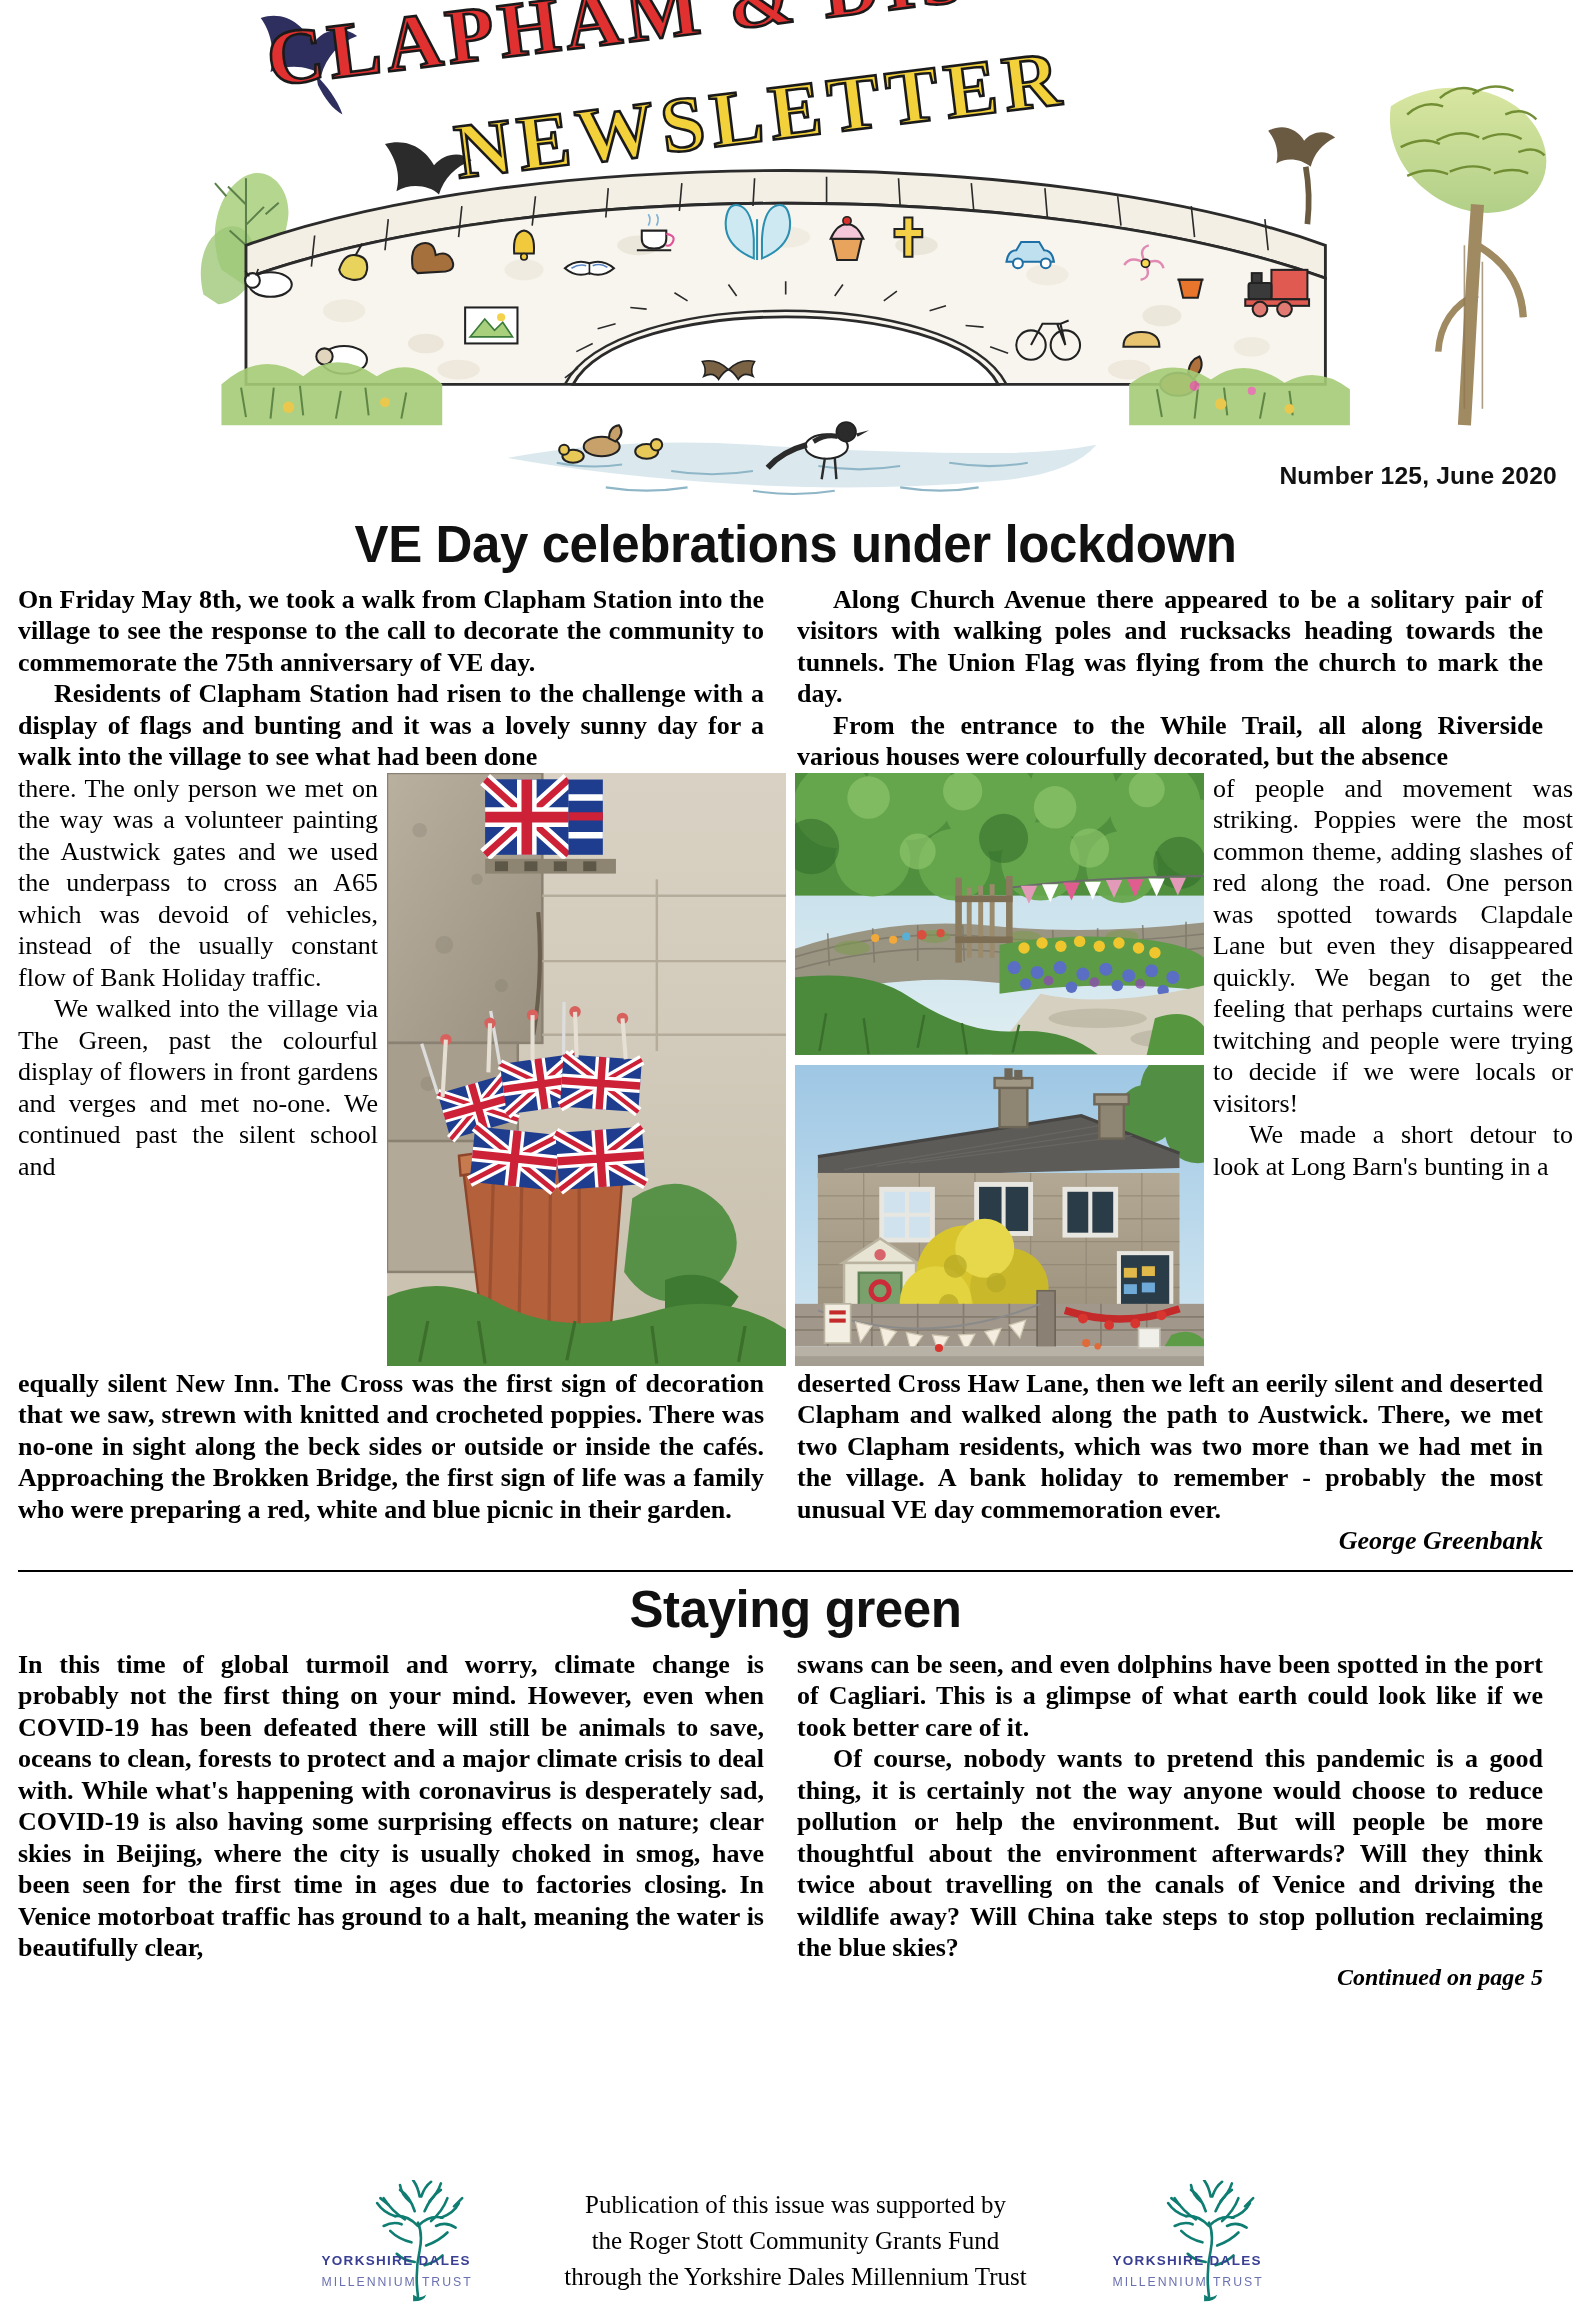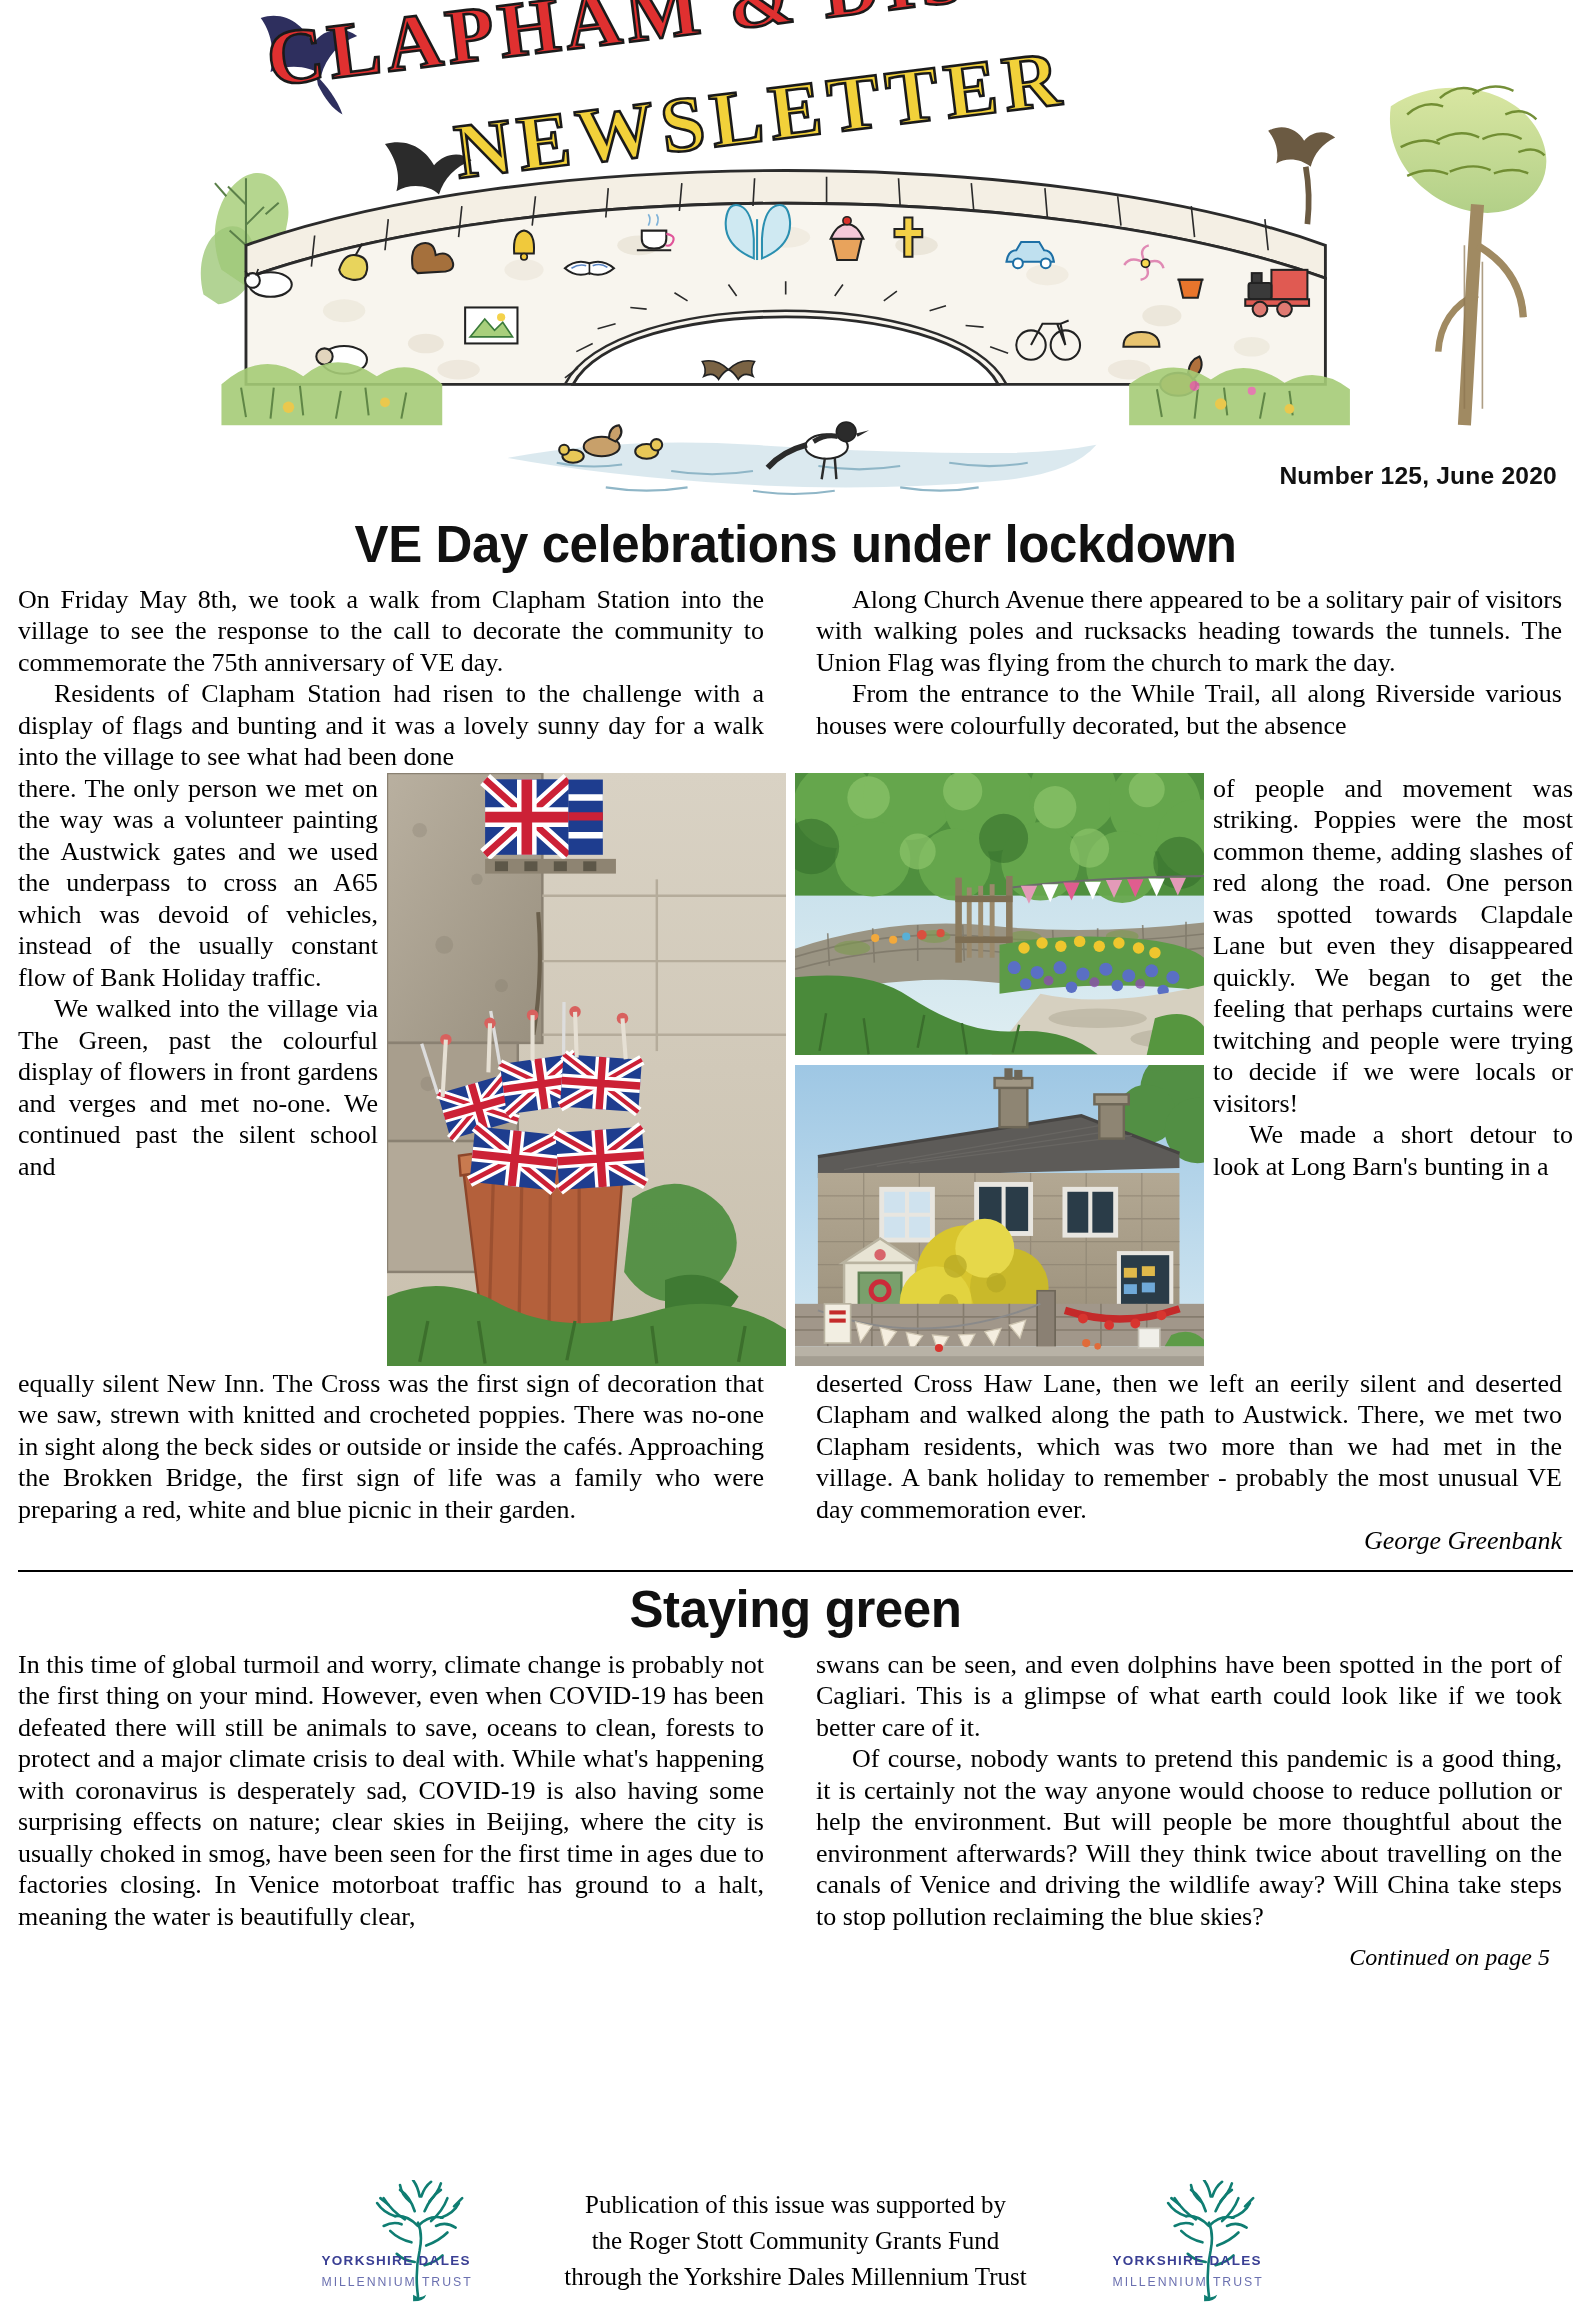--- a/index.html
+++ b/index.html
@@ -28,21 +28,21 @@
     font-family:"Liberation Sans", sans-serif;
     font-weight:bold;
     font-size:51px;
     letter-spacing:-0.4px;
     margin:8.2px 0 9.8px 0;
     color:#111;
   }
   .hr-rule{border:none;border-top:2.5px solid #000;margin:11.5px 0 4.9px 0;}
 
   
-  .cols2{display:flex;gap:52px;}
+  .cols2{display:flex;gap:33px;font-weight:bold;}
   .col{width:746px;}
   p.body{
     font-size:26px;
     line-height:31.5px;
     text-align:justify;
     margin:0;
     hyphens:auto;
     -webkit-hyphens:auto;
   }
   p.body.indent{text-indent:36px;}
@@ -50,21 +50,21 @@
     font-style:italic;
     font-size:26px;
     line-height:31.5px;
     text-align:right;
     margin:0;
   }
   .contd{
     font-style:italic;
     font-size:24px;
     text-align:right;
-    margin:12px;
+    margin:0;
     display:block;
   }
 
   
   .wrapzone{position:relative;display:flex;justify-content:space-between;}
   .narrow{width:360px;}
   .narrow p{
     font-size:26px;line-height:31.5px;text-align:justify;margin:0;
     hyphens:auto;-webkit-hyphens:auto;
   }

